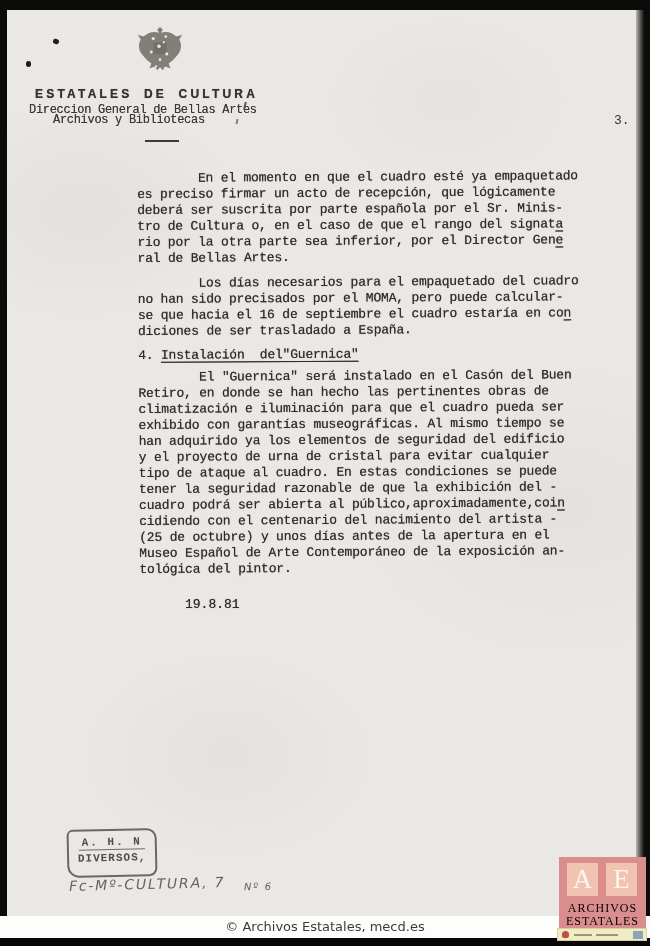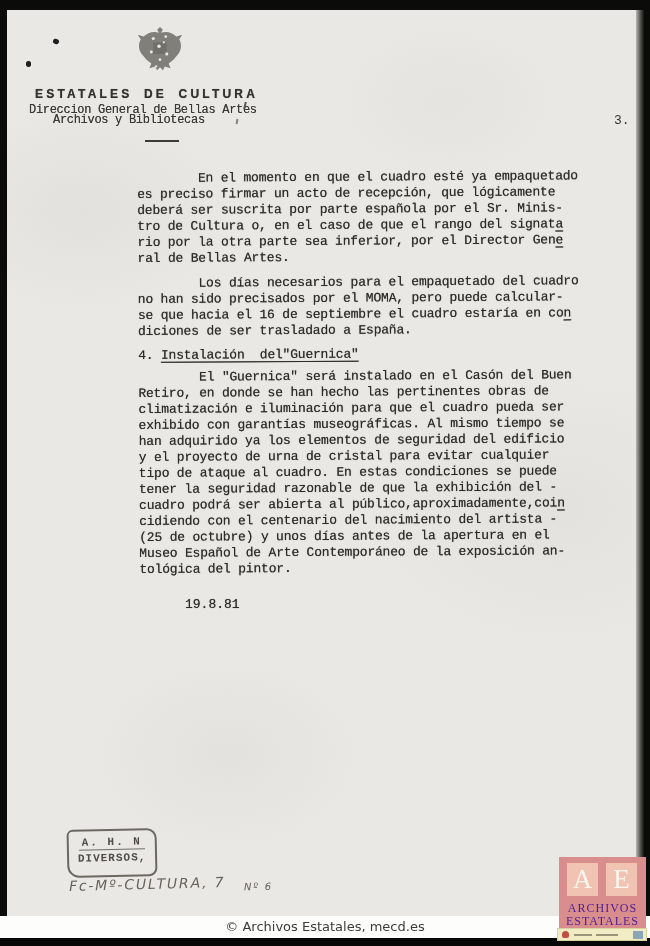--- a/index.html
+++ b/index.html
@@ -99,21 +99,21 @@
     background:#d98d8c;z-index:5;
   }
   .ae-tile{
     position:absolute;top:6px;width:31px;height:33px;background:#f0c3b2;
     text-align:center;font:27px/33px "Liberation Serif",serif;color:#fdf5ee;
   }
   .tile-a{left:8px;}
   .tile-e{left:47px;}
   .ae-line{
     position:absolute;left:0;width:100%;text-align:center;
-    font:12px "Liberation Serif",serif;letter-spacing:1px;color:#4c1d95;
+    font:12px "Liberation Serif",serif;letter-spacing:1px;color:#000000;
   }
   .ae-line1{top:44px;}
   .ae-line2{top:57px;}
   .ae-banner{
     position:absolute;left:557px;top:928px;width:90px;height:13px;
     background:#f1ecc4;z-index:6;border:1px solid #d9d3a4;box-sizing:border-box;
   }
   .bn-crown{position:absolute;left:4px;top:2px;width:7px;height:7px;background:#c05044;border-radius:50% 50% 30% 30%;}
   .bn-dash{position:absolute;top:5px;height:2px;background:#9a9579;}
   .bn-d1{left:16px;width:18px;}

